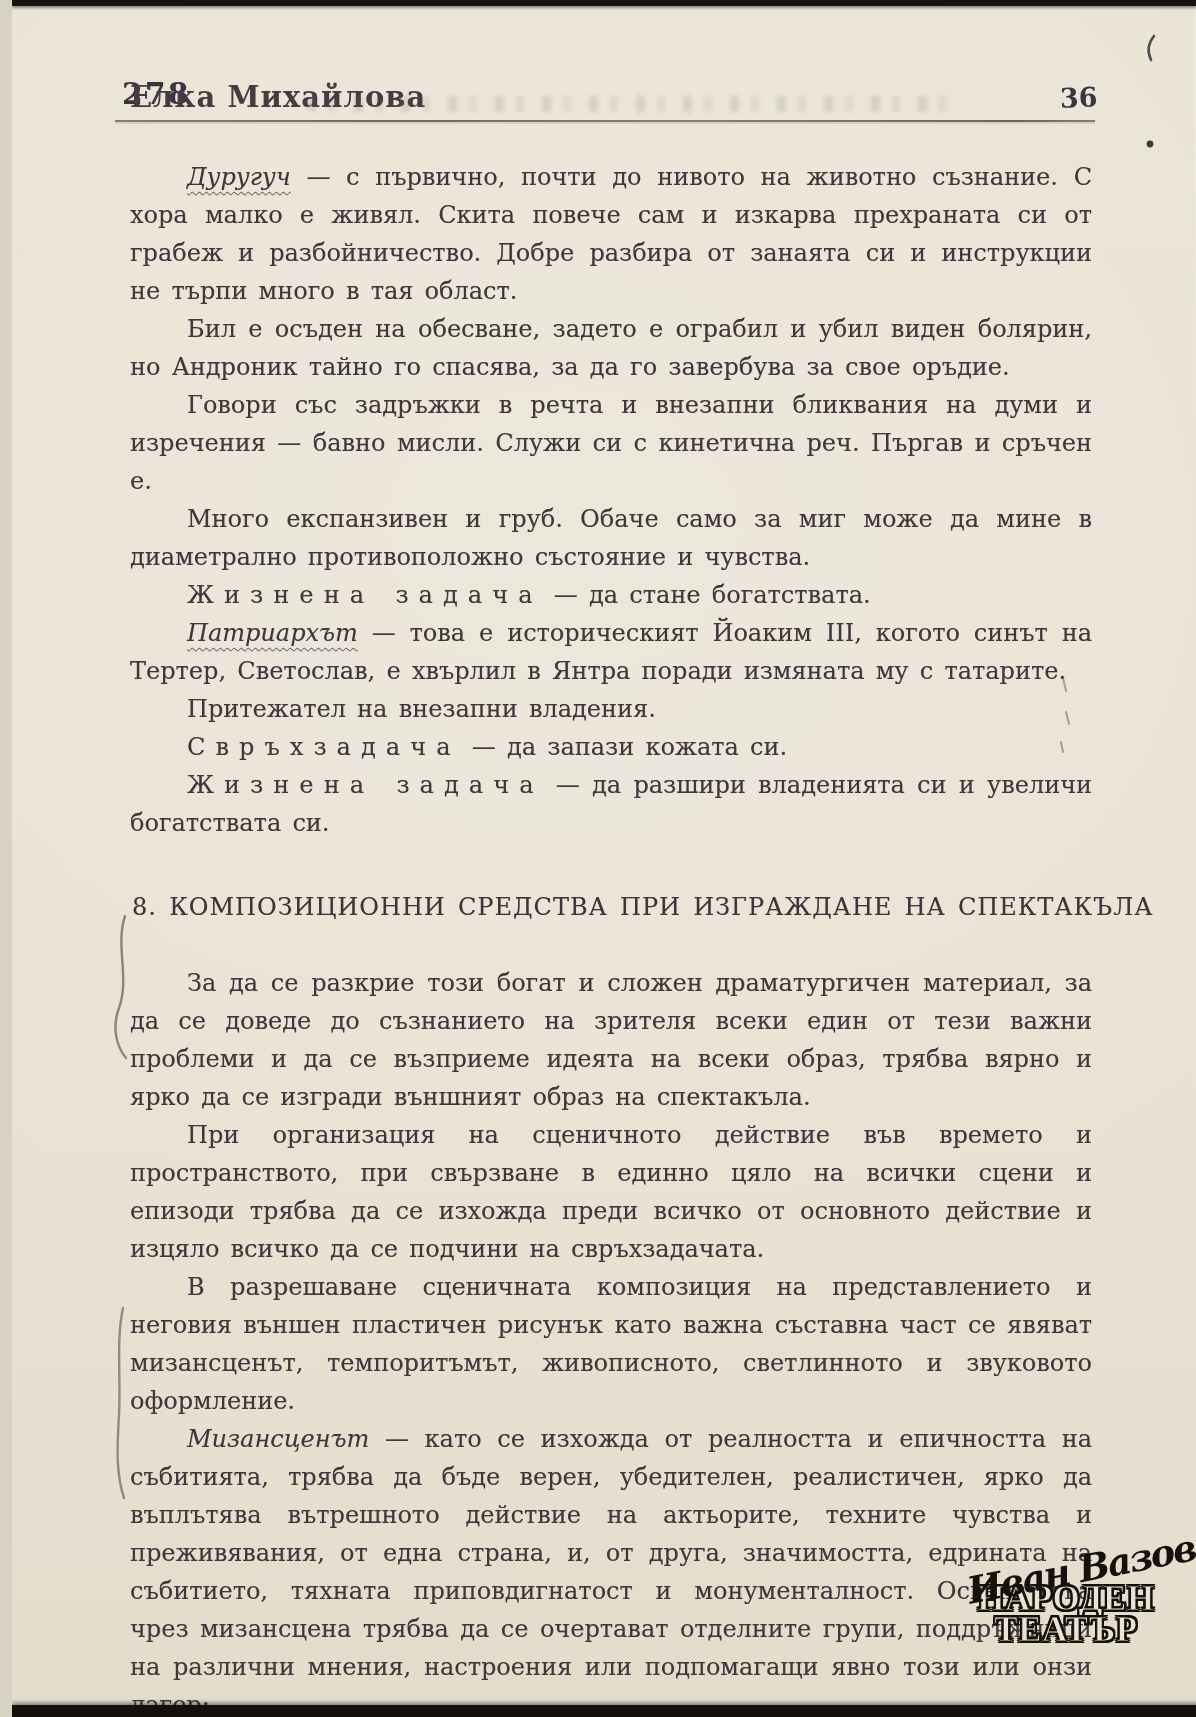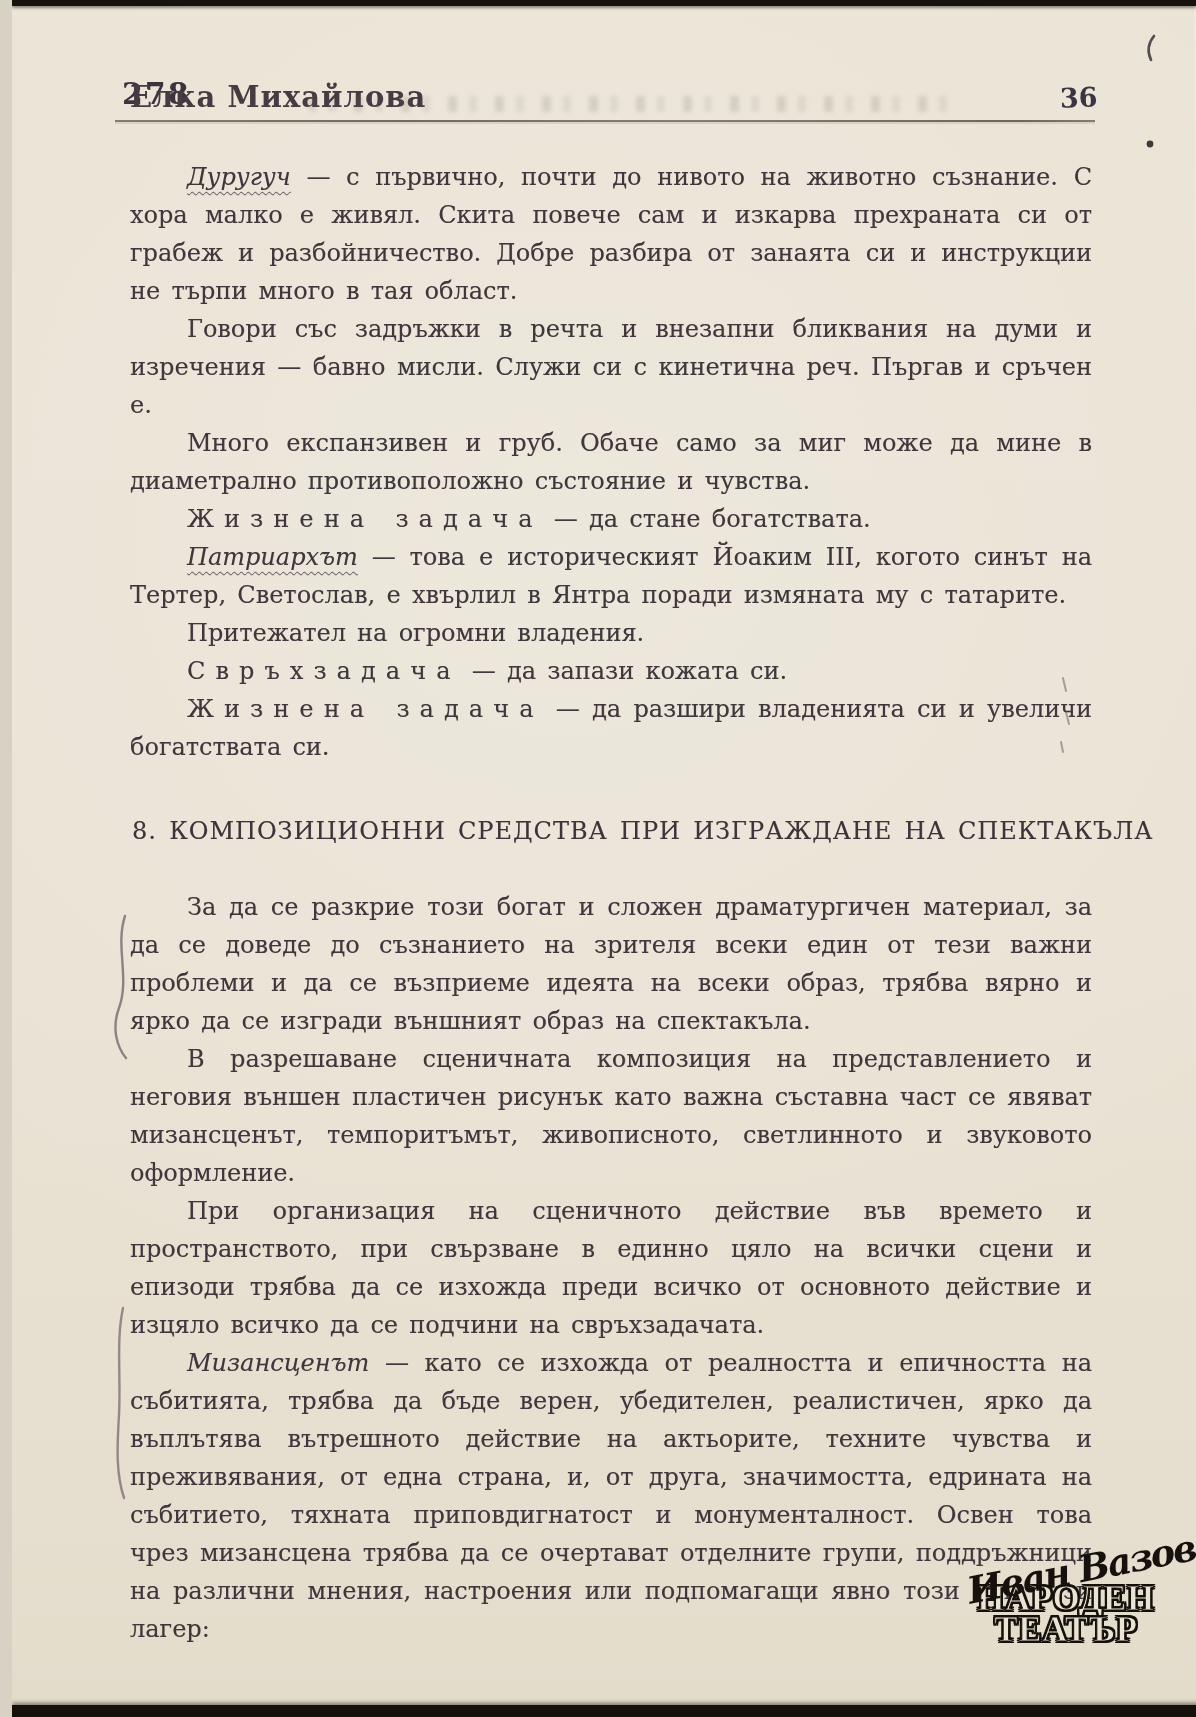--- a/index.html
+++ b/index.html
@@ -121,33 +121,34 @@
   <div class="header">
     <span class="pg-left">278</span>
     <span class="running-title">Елка Михайлова</span>
   </div>
   <span class="pg-right">36</span>
   <div class="rule"></div>
   <div class="smudge"></div>
 
   <div class="content">
     <p><span class="term wavy">Дуругуч</span><span> — с първично, почти до нивото на животно съзнание. С хора малко е живял. Скита повече сам и изкарва прехраната си от грабеж и разбойничество. Добре разбира от занаята си и инструкции не търпи много в тая област.</span></p>
+    <p>Бил е осъден на обесване, задето е ограбил и убил виден болярин, но Андроник тайно го спасява, за да го завербува за свое оръдие.</p>
     <p>Говори със задръжки в речта и внезапни бликвания на думи и изречения — бавно мисли. Служи си с кинетична реч. Пъргав и сръчен е.</p>
     <p>Много експанзивен и груб. Обаче само за миг може да мине в диаметрално противоположно състояние и чувства.</p>
     <p><span class="spread">Жизнена задача</span><span> — да стане богатствата.</span></p>
     <p><span class="term wavy">Патриархът</span><span> — това е историческият Йоаким III, когото синът на Тертер, Светослав, е хвърлил в Янтра поради измяната му с татарите.</span></p>
-    <p>Притежател на огромни владения.</p>
+    <p>Притежател на внезапни владения.</p>
     <p><span class="spread">Свръхзадача</span><span> — да запази кожата си.</span></p>
     <p><span class="spread">Жизнена задача</span><span> — да разшири владенията си и увеличи богатствата си.</span></p>
 
     <h2 class="section-heading">8. КОМПОЗИЦИОННИ СРЕДСТВА ПРИ ИЗГРАЖДАНЕ НА СПЕКТАКЪЛА</h2>
 
     <p>За да се разкрие този богат и сложен драматургичен материал, за да се доведе до съзнанието на зрителя всеки един от тези важни проблеми и да се възприеме идеята на всеки образ, трябва вярно и ярко да се изгради външният образ на спектакъла.</p>
+    <p>При организация на сценичното действие във времето и пространството, при свързване в единно цяло на всички сцени и епизоди трябва да се изхожда преди всичко от основното действие и изцяло всичко да се подчини на свръхзадачата.</p>
     <p>В разрешаване сценичната композиция на представлението и неговия външен пластичен рисунък като важна съставна част се явяват мизансценът, темпоритъмът, живописното, светлинното и звуковото оформление.</p>
-    <p>При организация на сценичното действие във времето и пространството, при свързване в единно цяло на всички сцени и епизоди трябва да се изхожда преди всичко от основното действие и изцяло всичко да се подчини на свръхзадачата.</p>
     <p><span class="term">Мизансценът</span><span> — като се изхожда от реалността и епичността на събитията, трябва да бъде верен, убедителен, реалистичен, ярко да въплътява вътрешното действие на актьорите, техните чувства и преживявания, от една страна, и, от друга, значимостта, едрината на събитието, тяхната приповдигнатост и монументалност. Освен това чрез мизансцена трябва да се очертават отделните групи, поддръжници на различни мнения, настроения или подпомагащи явно този или онзи лагер:</span></p>
   </div>
 
   <svg class="marks" width="1196" height="1717" viewBox="0 0 1196 1717">
     <path d="M113,916 C103,946 118,978 107,1008 C100,1027 104,1046 114,1058" fill="none" stroke="rgba(96,76,86,0.65)" stroke-width="2.4" stroke-linecap="round"></path>
     <path d="M111,1308 C104,1340 109,1378 107,1415 C105,1448 104,1474 112,1498" fill="none" stroke="rgba(96,76,86,0.6)" stroke-width="2.4" stroke-linecap="round"></path>
     <path d="M1142,36 q-9,11 -3,24" fill="none" stroke="rgba(45,38,48,0.8)" stroke-width="2.6" stroke-linecap="round"></path>
     <circle cx="1138" cy="144" r="3.4" fill="rgba(32,27,34,0.85)"></circle>
     <path d="M1051,678 l3,13 M1054,712 l3,12 M1049,742 l2,10" fill="none" stroke="rgba(80,68,76,0.45)" stroke-width="2" stroke-linecap="round"></path>
   </svg>

